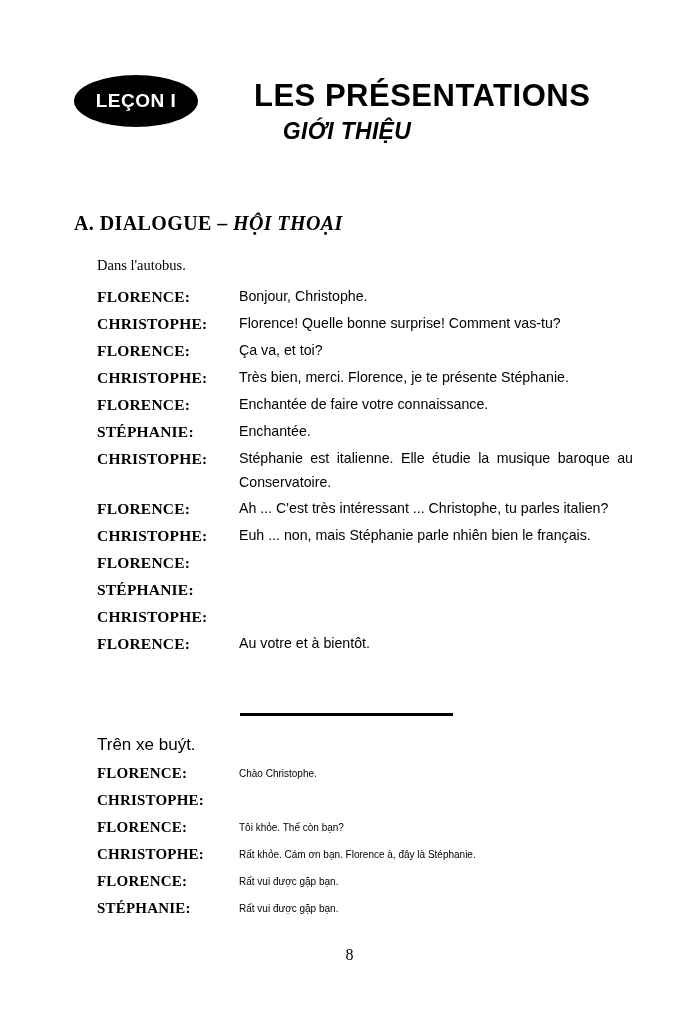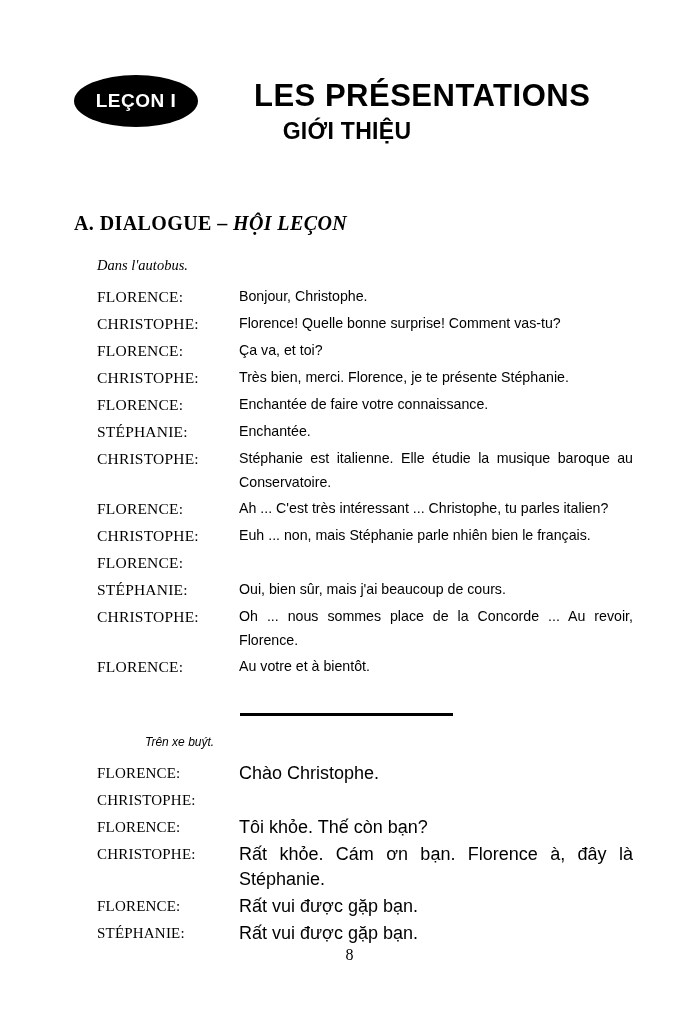--- a/index.html
+++ b/index.html
@@ -57,20 +57,21 @@
     margin-left: 36px;
   }
   .title-sub {
     position: absolute;
     left: 218px;
     top: 56px;
     width: 258px;
     text-align: center;
     font-family: "Liberation Sans", sans-serif;
     font-weight: bold;
+    font-style: italic;
     font-size: 23px;
     letter-spacing: 0.3px;
   }
 
   
   .section-head {
     position: absolute;
     left: 74px;
     top: 212px;
     font-family: "Liberation Serif", serif;
@@ -78,58 +79,57 @@
     font-size: 20px;
     letter-spacing: 0.4px;
   }
   .section-head .vn {
     font-style: italic;
   }
 
   
   .scene {
     position: absolute;
-    font-style: italic;
     font-size: 14.5px;
     font-family: "Liberation Serif", serif;
   }
   .scene-1 { left: 97px; top: 257px; }
-  .scene-2 { left: 97px; top: 735px; font-family: "Liberation Sans", sans-serif; font-size: 12px; margin-left: 48px; }
+  .scene-2 { left: 97px; top: 735px; font-family: "Liberation Sans", sans-serif; font-size: 17px; }
 
   .dialogue {
     position: absolute;
     left: 97px;
     width: 540px;
   }
   .dlg-1 { top: 284px; }
   .dlg-2 { top: 761px; }
 
   .row {
     display: flex;
     align-items: flex-start;
     margin-bottom: 2px;
   }
   .spk {
     flex: 0 0 142px;
     font-family: "Liberation Serif", serif;
-    font-weight: normal;
+    font-weight: bold;
     font-size: 15.5px;
     line-height: 25px;
     letter-spacing: 0.2px;
   }
   .line {
     flex: 1 1 auto;
     font-family: "Liberation Sans", sans-serif;
     font-size: 14.2px;
     line-height: 25px;
     text-align: justify;
     padding-right: 4px;
   }
   .dlg-2 .spk { font-size: 15px; }
-  .dlg-2 .line { font-size: 18px; }
+  .dlg-2 .line { font-size: 10px; }
 
   .row.tall .line { line-height: 24px; }
 
   
   .divider {
     position: absolute;
     left: 240px;
     top: 713px;
     width: 213px;
     height: 3px;
@@ -152,21 +152,21 @@
 
 <div class="page">
 
   <div class="header">
     <div class="lesson-badge">LEÇON I</div>
     <div class="title-main">LES PRÉSENTATIONS</div>
     <div class="title-sub">GIỚI THIỆU</div>
   </div>
 
   <div class="section-head">
-    <span>A.  DIALOGUE – </span><span class="vn">HỘI LEÇON</span>
+    <span>A.  DIALOGUE – </span><span class="vn">HỘI THOẠI</span>
   </div>
 
   <div class="scene scene-1">Dans l'autobus.</div>
 
   <div class="dialogue dlg-1">
     <div class="row">
       <div class="spk">FLORENCE:</div>
       <div class="line">Bonjour, Christophe.</div>
     </div>
     <div class="row">
@@ -199,25 +199,23 @@
     </div>
     <div class="row">
       <div class="spk">CHRISTOPHE:</div>
       <div class="line">Euh ... non, mais Stéphanie parle nhiên bien le français.</div>
     </div>
     <div class="row">
       <div class="spk">FLORENCE:</div>
     </div>
     <div class="row">
       <div class="spk">STÉPHANIE:</div>
-      <div class="line">Oui, bien sûr, mais j'ai beaucoup de cours.</div>
     </div>
     <div class="row tall">
       <div class="spk">CHRISTOPHE:</div>
-      <div class="line">Oh ... nous sommes place de la Concorde ... Au revoir, Florence.</div>
     </div>
     <div class="row">
       <div class="spk">FLORENCE:</div>
       <div class="line">Au votre et à bientôt.</div>
     </div>
   </div>
 
   <div class="divider"></div>
 
   <div class="scene scene-2">Trên xe buýt.</div>

